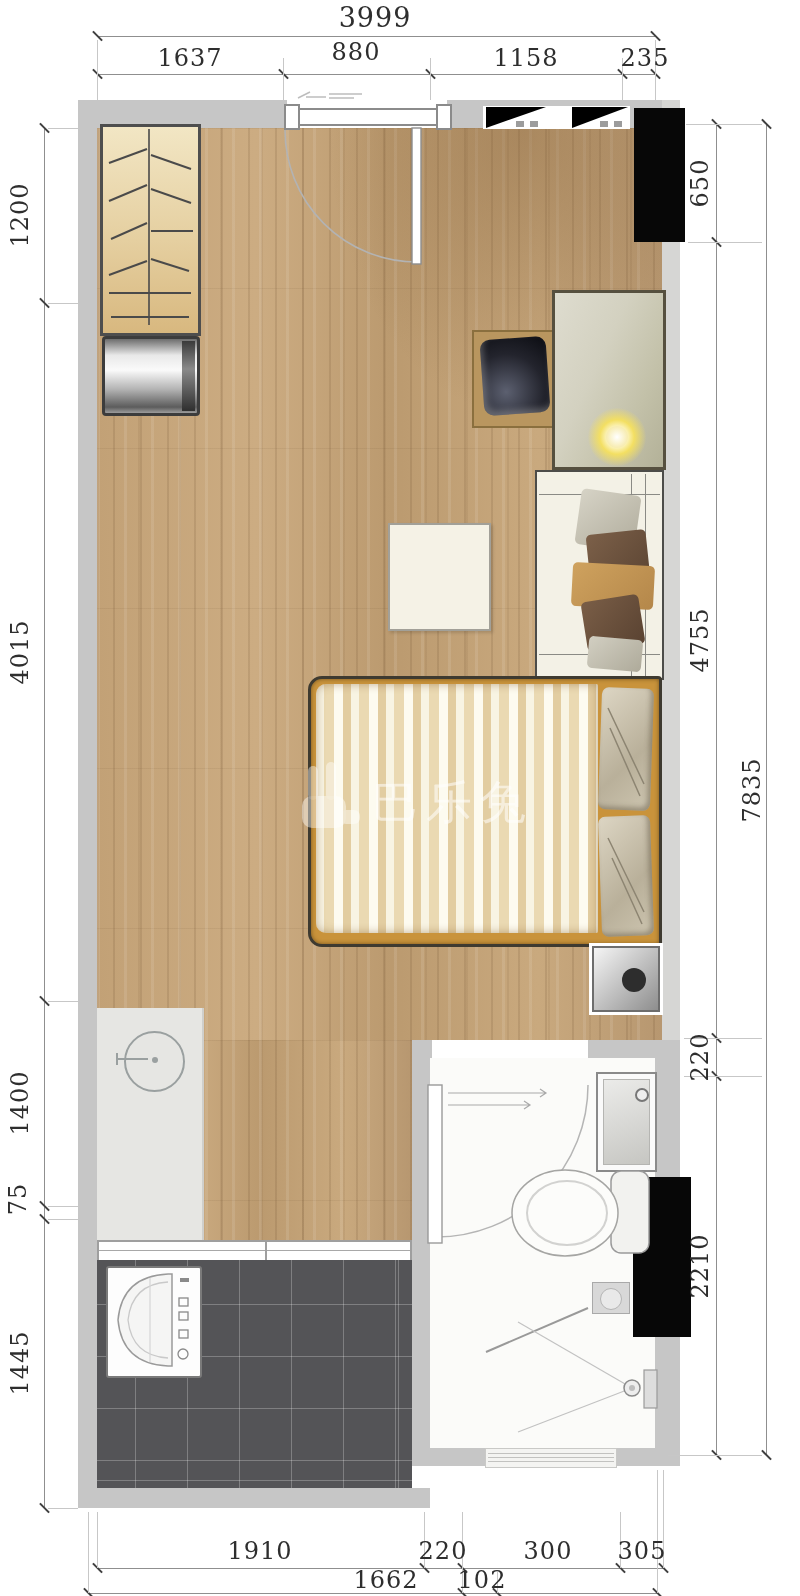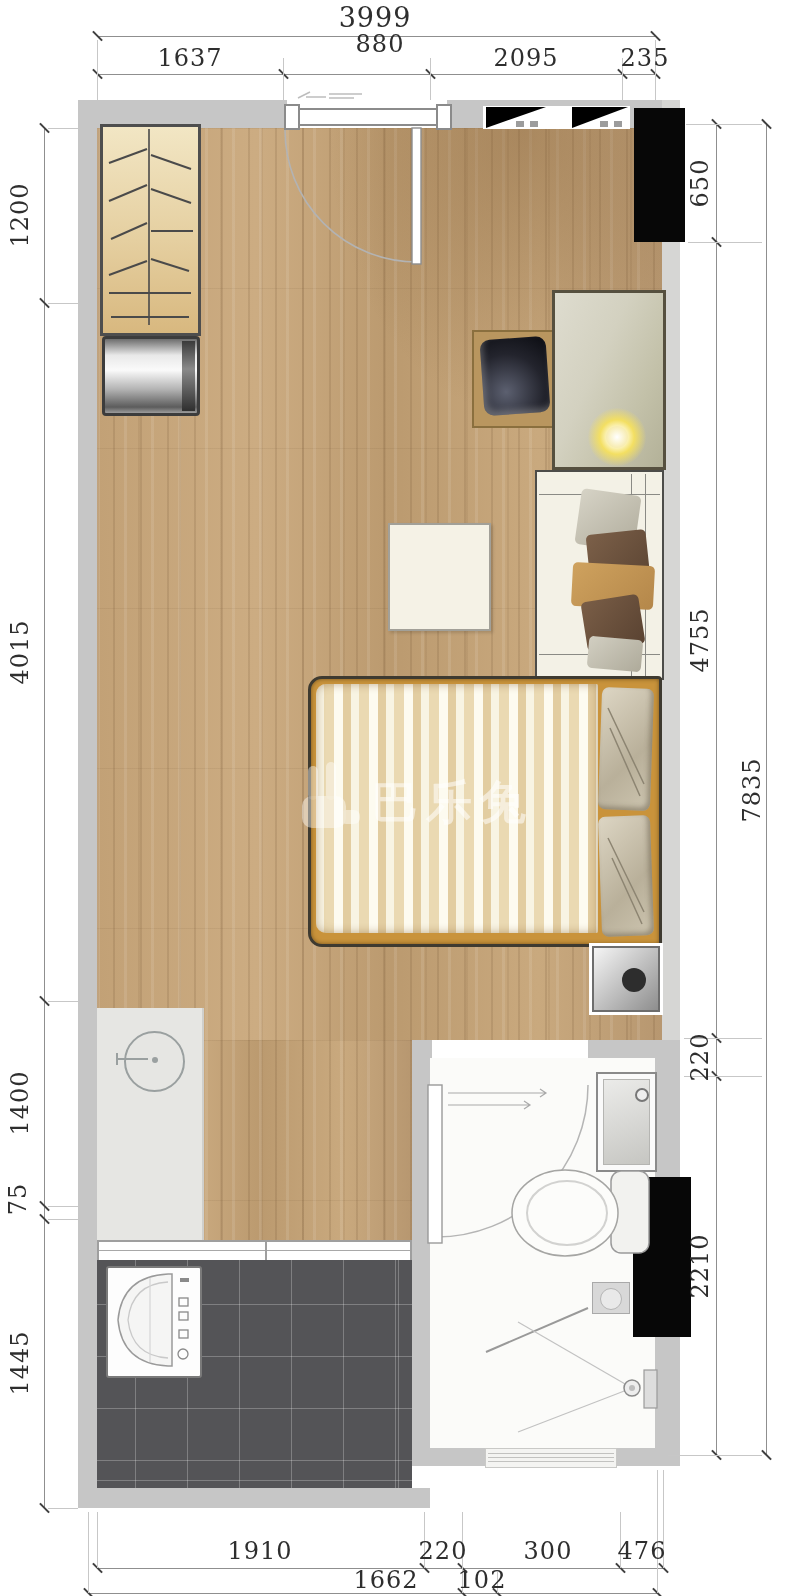--- a/index.html
+++ b/index.html
@@ -92,21 +92,21 @@
   .washer{position:absolute;background:#fdfdfd;border:2px solid #7a7a7a;border-radius:3px;}
   .doorleaf-h{position:absolute;background:#ffffff;border:2px solid #8b8b8b;}
   .jamb{position:absolute;background:#ffffff;border:2px solid #8b8b8b;}
   .tri{position:absolute;background:#000;clip-path:polygon(0 0,100% 0,0 100%);}
   .winbase{position:absolute;background:#ffffff;}
   .winmark{position:absolute;background:#9c9c9c;}
   .scribble{position:absolute;opacity:.65;}
   
   .wm-text{
     position:absolute;color:rgba(255,255,255,0.55);font-size:46px;letter-spacing:8px;
-    font-family:"DejaVu Sans", sans-serif;font-weight:bold;
+    font-family:"DejaVu Sans", sans-serif;font-weight:normal;
   }
   .wm-logo{position:absolute;opacity:.5;}
   .wm-logo span{position:absolute;background:rgba(255,255,255,0.85);display:block;}
   svg{position:absolute;overflow:visible;}
 </style>
 </head>
 <body>
 
 <div id="plan">
 
@@ -274,22 +274,22 @@
   <div class="tick" style="left:430px;top:74px;"></div>
   <div class="tick" style="left:622px;top:74px;"></div>
   <div class="tick" style="left:655px;top:74px;"></div>
   <div class="extline" style="left:97px;top:40px;width:1px;height:60px;"></div>
   <div class="extline" style="left:283px;top:58px;width:1px;height:42px;"></div>
   <div class="extline" style="left:430px;top:58px;width:1px;height:42px;"></div>
   <div class="extline" style="left:622px;top:58px;width:1px;height:42px;"></div>
   <div class="extline" style="left:655px;top:40px;width:1px;height:60px;"></div>
   <div class="dimlabel big" style="left:375px;top:17px;">3999</div>
   <div class="dimlabel" style="left:190px;top:58px;">1637</div>
-  <div class="dimlabel" style="left:356px;top:44px;margin-left:24px;">880</div>
-  <div class="dimlabel" style="left:526px;top:58px;">2095</div>
+  <div class="dimlabel" style="left:356px;top:52px;">880</div>
+  <div class="dimlabel" style="left:526px;top:58px;">1158</div>
   <div class="dimlabel" style="left:645px;top:58px;">235</div>
 
   <div class="dimline" style="left:44px;top:128px;width:1px;height:1380px;"></div>
   <div class="tick" style="left:44px;top:128px;"></div>
   <div class="tick" style="left:44px;top:303px;"></div>
   <div class="tick" style="left:44px;top:1001px;"></div>
   <div class="tick" style="left:44px;top:1206px;"></div>
   <div class="tick" style="left:44px;top:1219px;"></div>
   <div class="tick" style="left:44px;top:1508px;"></div>
   <div class="extline" style="left:48px;top:128px;width:30px;height:1px;"></div>
@@ -339,17 +339,17 @@
   <div class="extline" style="left:97px;top:1512px;width:1px;height:56px;"></div>
   <div class="extline" style="left:424px;top:1512px;width:1px;height:56px;"></div>
   <div class="extline" style="left:462px;top:1512px;width:1px;height:81px;"></div>
   <div class="extline" style="left:497px;top:1572px;width:1px;height:21px;"></div>
   <div class="extline" style="left:620px;top:1512px;width:1px;height:56px;"></div>
   <div class="extline" style="left:657px;top:1470px;width:1px;height:123px;"></div>
   <div class="extline" style="left:663px;top:1470px;width:1px;height:98px;"></div>
   <div class="dimlabel" style="left:260px;top:1551px;">1910</div>
   <div class="dimlabel" style="left:443px;top:1551px;">220</div>
   <div class="dimlabel" style="left:548px;top:1551px;">300</div>
-  <div class="dimlabel" style="left:642px;top:1551px;">476</div>
+  <div class="dimlabel" style="left:642px;top:1551px;">305</div>
   <div class="dimlabel" style="left:386px;top:1580px;">1662</div>
   <div class="dimlabel" style="left:482px;top:1580px;">102</div>
 
 </div>
 
 </body></html>

